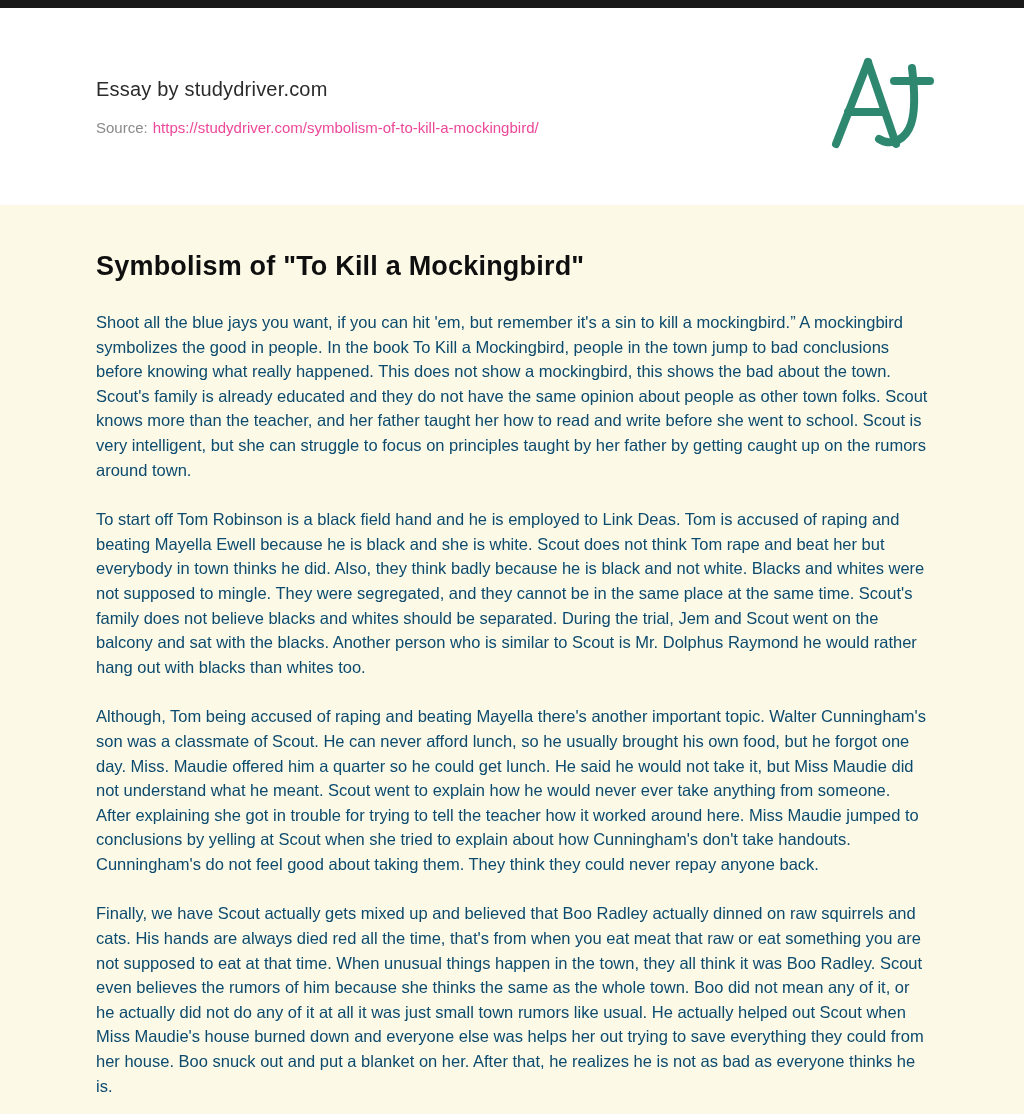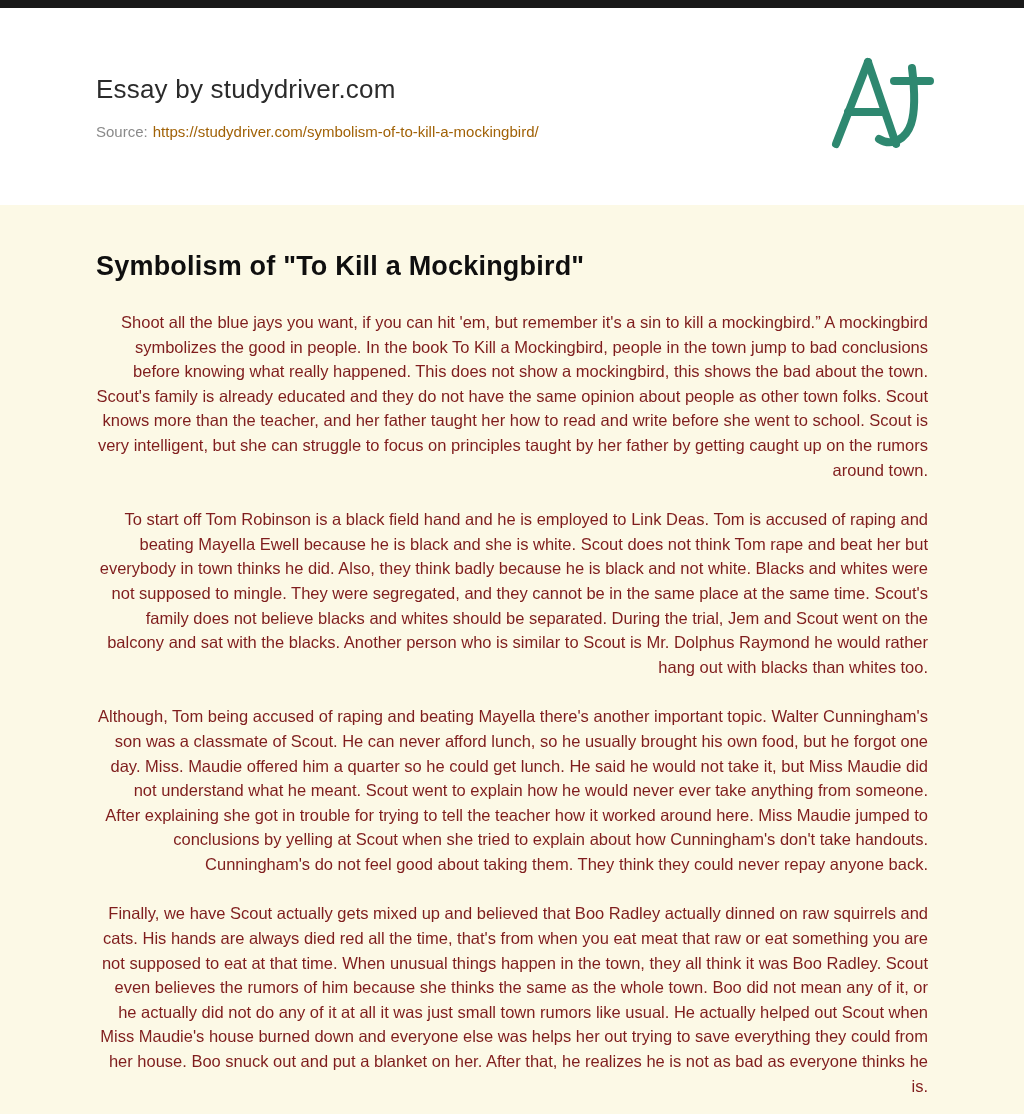--- a/index.html
+++ b/index.html
@@ -24,56 +24,55 @@
     align-items: center;
     padding: 0 88px 0 96px;
   }
   .header-inner {
     display: flex;
     width: 100%;
     align-items: center;
     justify-content: space-between;
   }
   .brand-title {
-    font-size: 26px;
+    font-size: 20px;
     color: #2b2b2b;
     letter-spacing: 0.2px;
     margin-bottom: 18px;
   }
   .source-line {
     font-size: 15px;
   }
   .source-label {
     color: #8a8a8a;
     margin-right: 5px;
   }
   .source-link {
-    color: #a16207;
+    color: #ec4899;
     text-decoration: none;
   }
   .logo {
     flex: 0 0 auto;
     margin-top: -6px;
   }
   .content {
     padding: 46px 96px 30px 96px;
   }
   .essay-title {
     font-size: 27px;
     font-weight: 700;
     color: #0f0f0f;
     letter-spacing: 0.2px;
     margin-bottom: 28px;
   }
   .essay-paragraph {
     font-size: 16.5px;
     line-height: 24.6px;
-    color: #7f1d1d;
+    color: #0c4a6e;
     margin-bottom: 25px;
-    text-align: right;
   }
   .essay-paragraph:last-child {
     margin-bottom: 8px;
   }
 </style>
 </head>
 <body>
 
 <div class="top-bar"></div>
 

